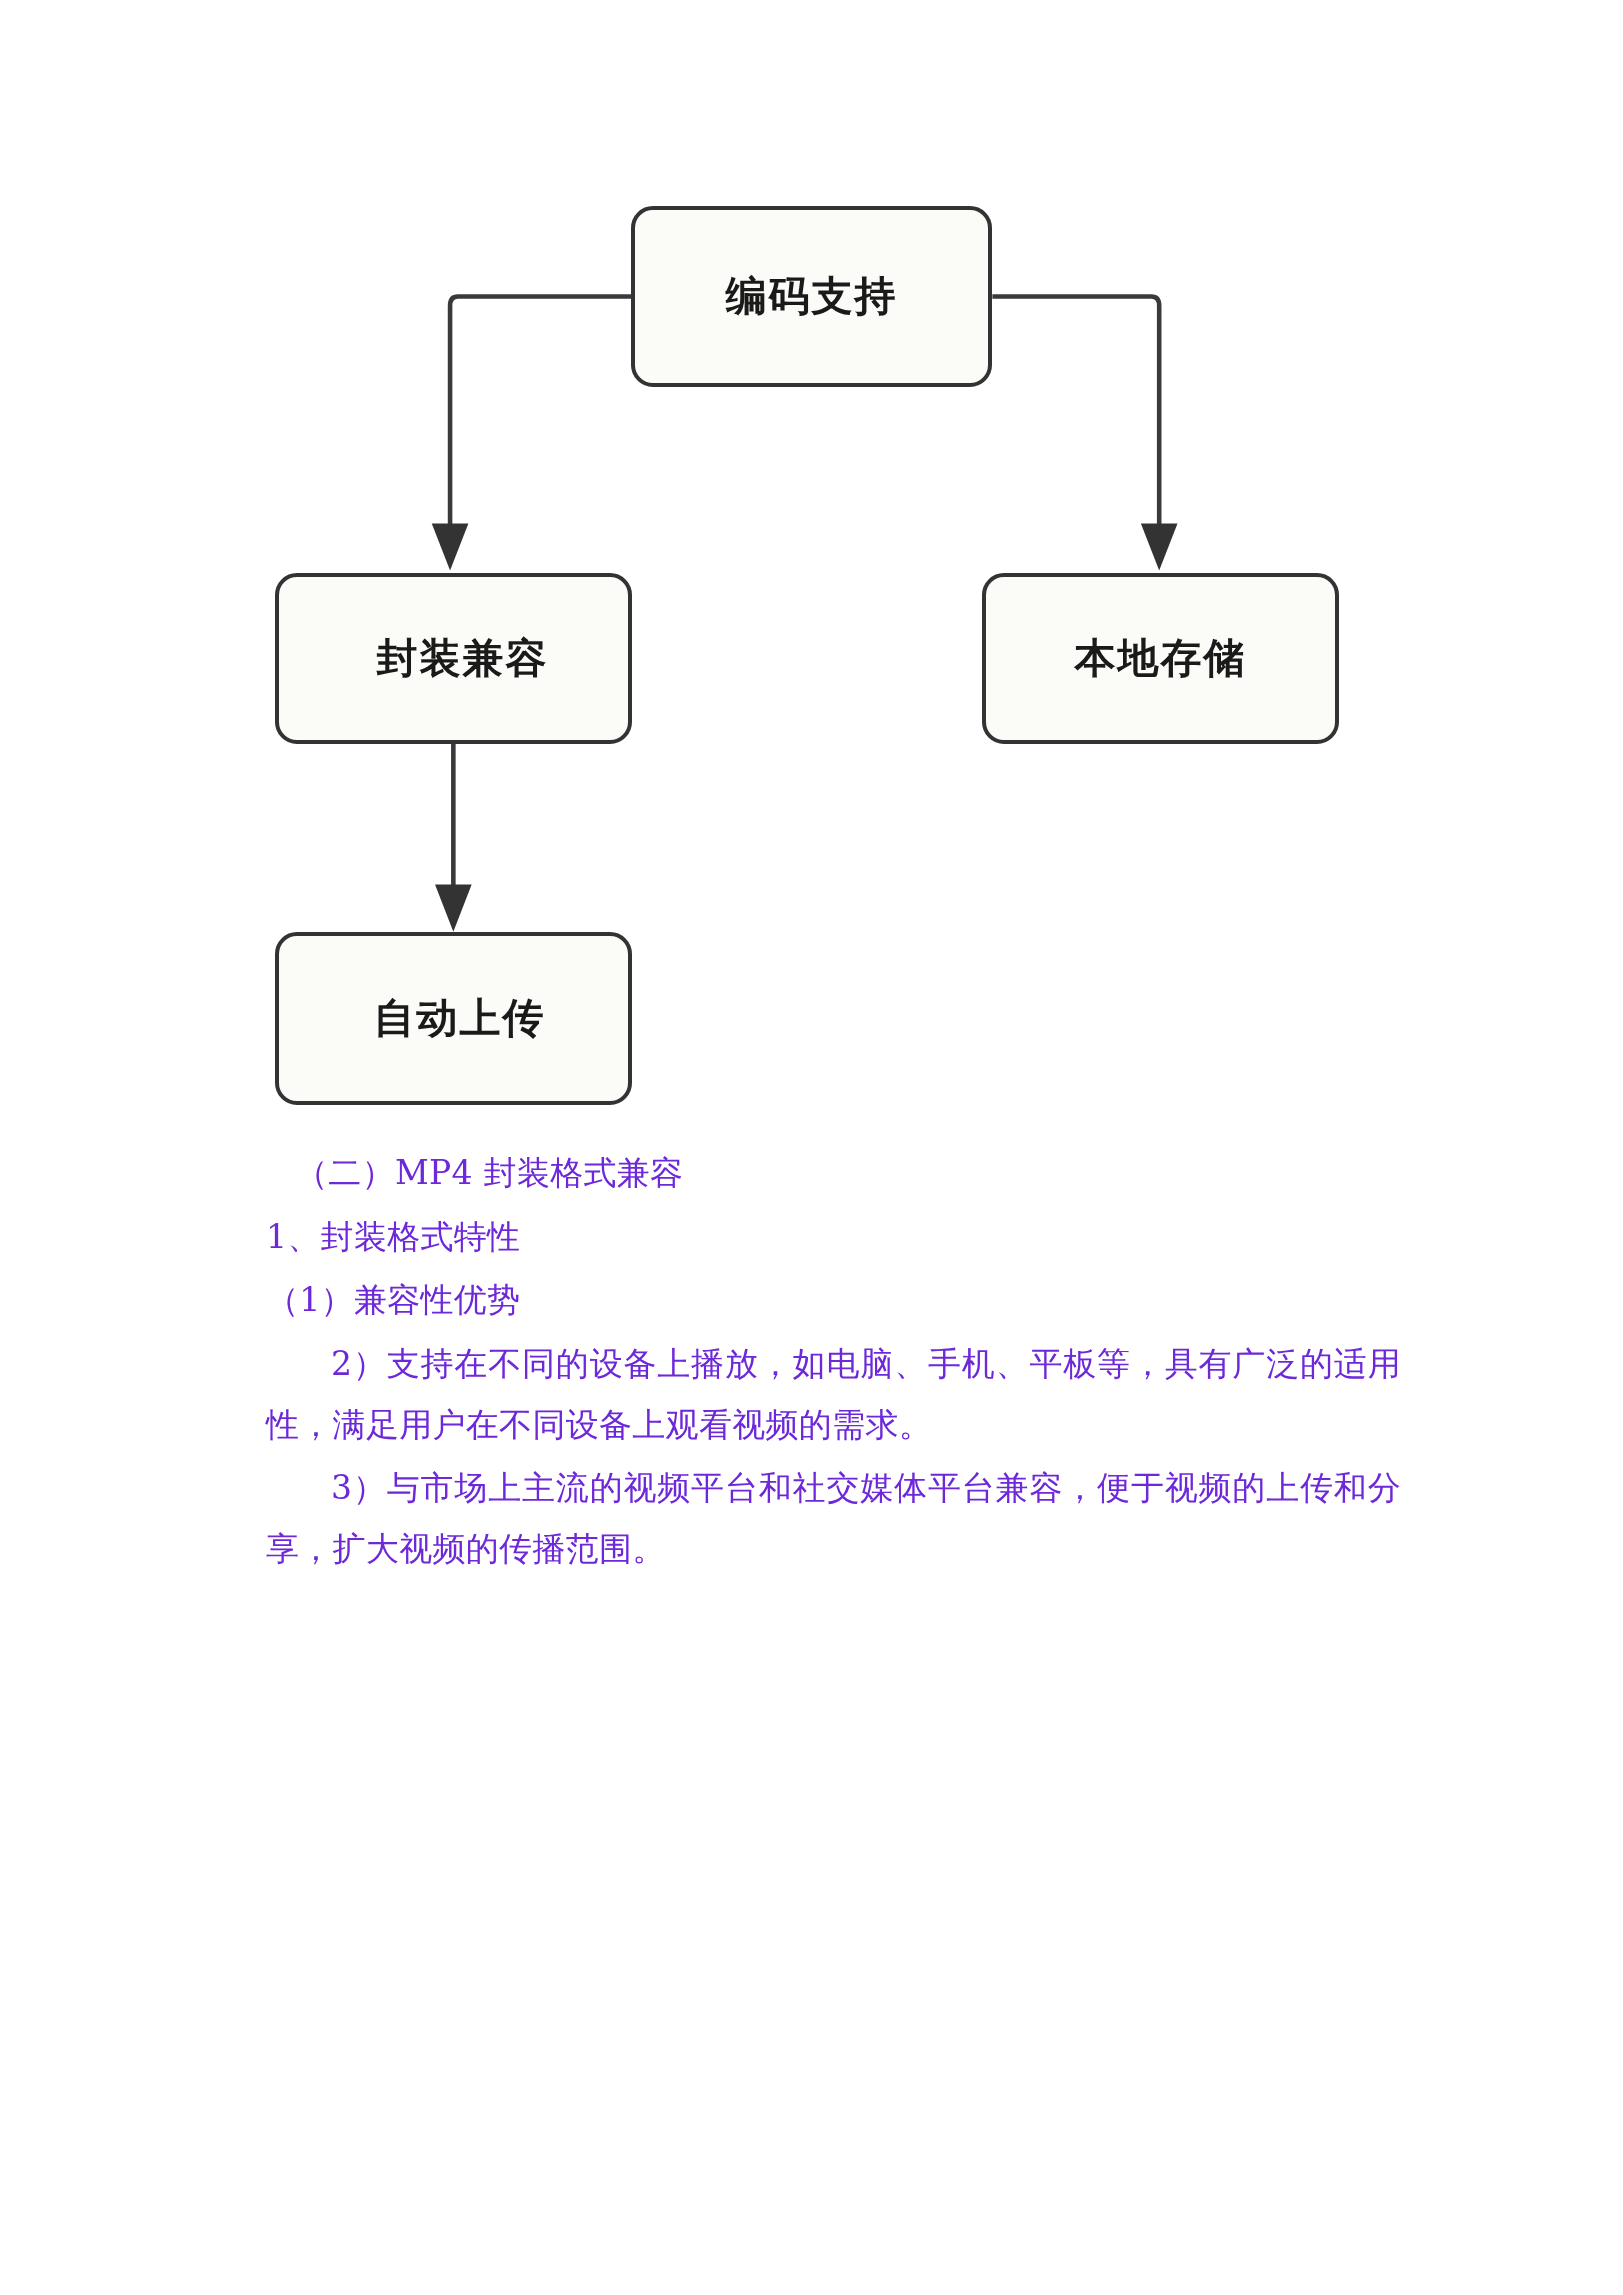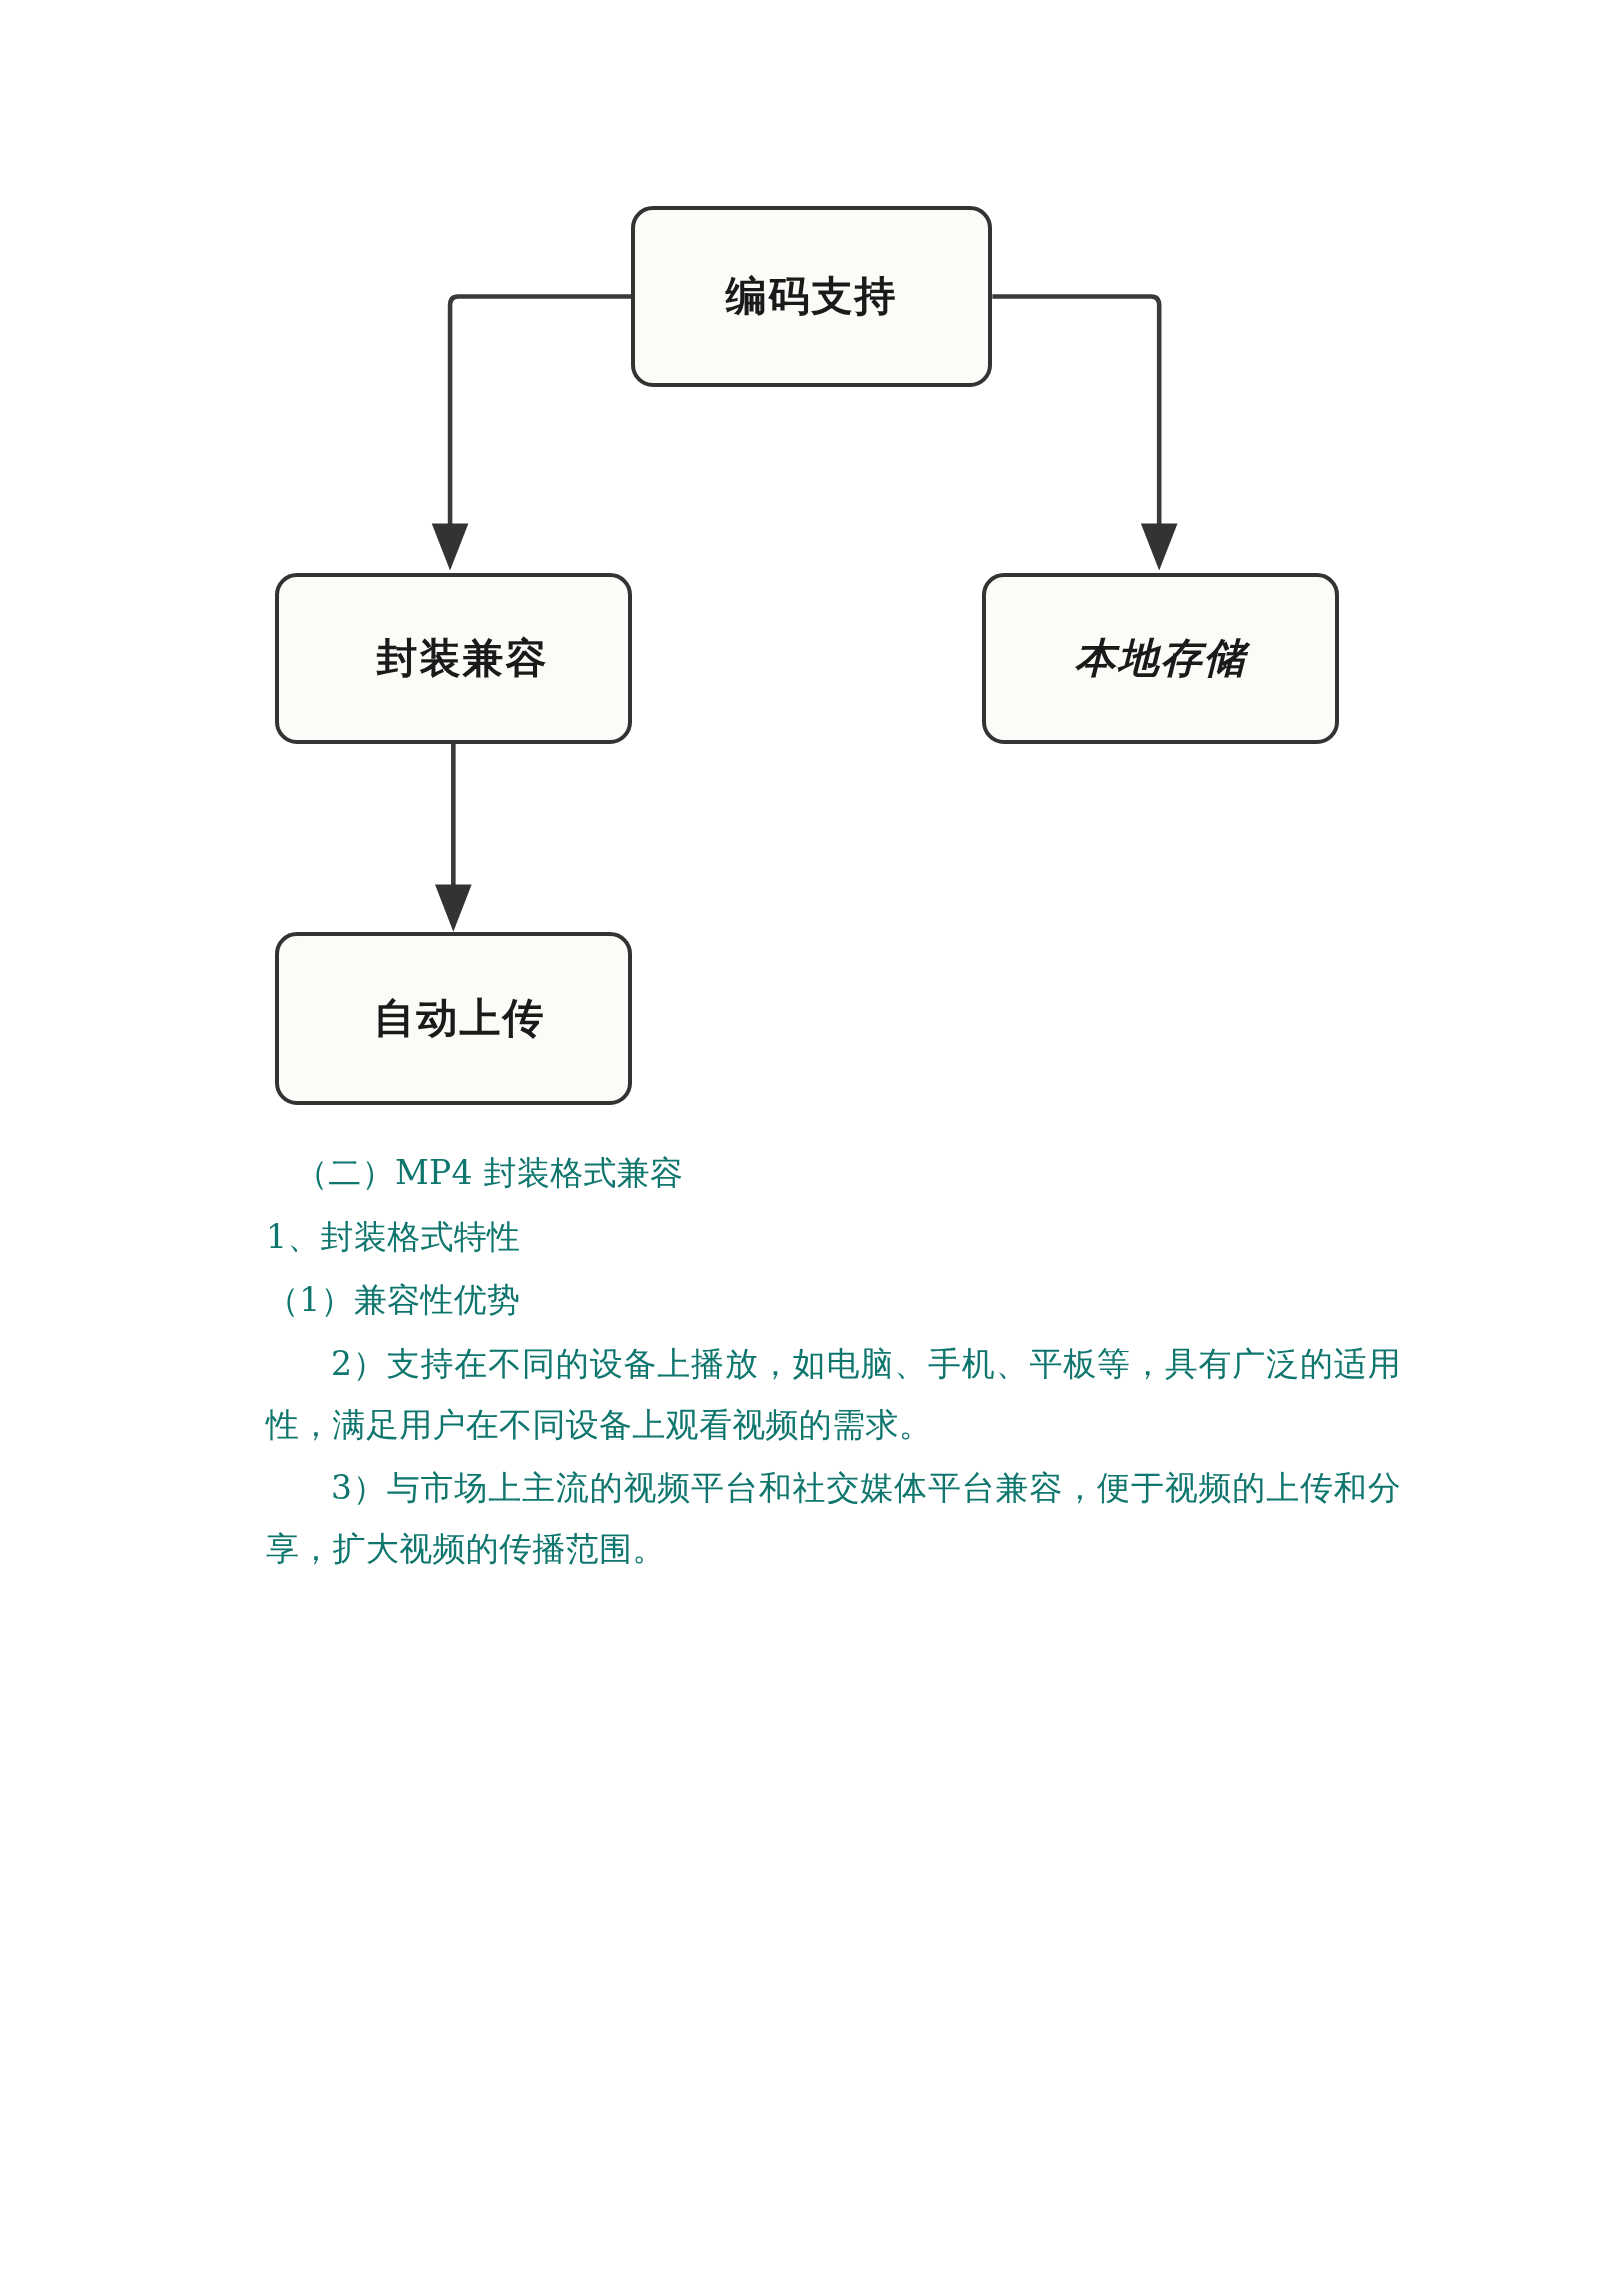--- a/index.html
+++ b/index.html
@@ -44,35 +44,35 @@
   .node-label {
     font-family: "DejaVu Sans", "Liberation Sans", sans-serif;
     font-weight: bold;
     font-size: 41px;
     letter-spacing: 2px;
     color: #1a1a1a;
     white-space: nowrap;
   }
   #node-encode  { left: 631px;  top: 206px;  width: 361px; height: 181px; }
   #node-package { left: 275px;  top: 573px;  width: 357px; height: 171px; padding-left: 18px; }
-  #node-storage { left: 982px; top: 573px;  width: 357px; height: 171px; font-style: italic; }
+  #node-storage { left: 982px; top: 573px;  width: 357px; height: 171px; }
   #node-upload  { left: 275px;  top: 932px; width: 357px; height: 173px; padding-left: 12px; }
 
   
   #doc-body {
     position: absolute;
     left: 230px;
     top: 1142px;
     width: 1171px;
   }
   .para {
     font-family: "DejaVu Serif", "Liberation Serif", serif;
     font-size: 33px;
     line-height: 61px;
-    color: #0f766e;
+    color: #6d28d9;
     margin: 0;
     text-align: justify;
     text-justify: inter-character;
     letter-spacing: 0.3px;
   }
   .indent-2 { text-indent: 65px; }
   .indent-0 { text-indent: 0; }
   .gap-sm { margin-top: 2.6px; margin-left: 36px; }
 </style>
 </head>

